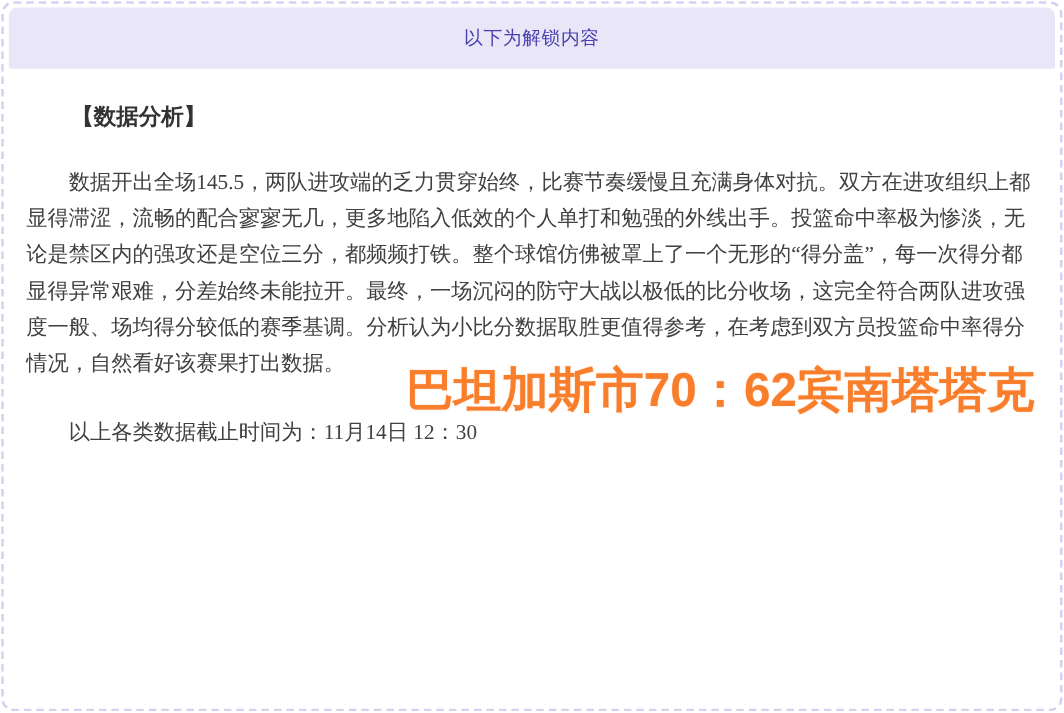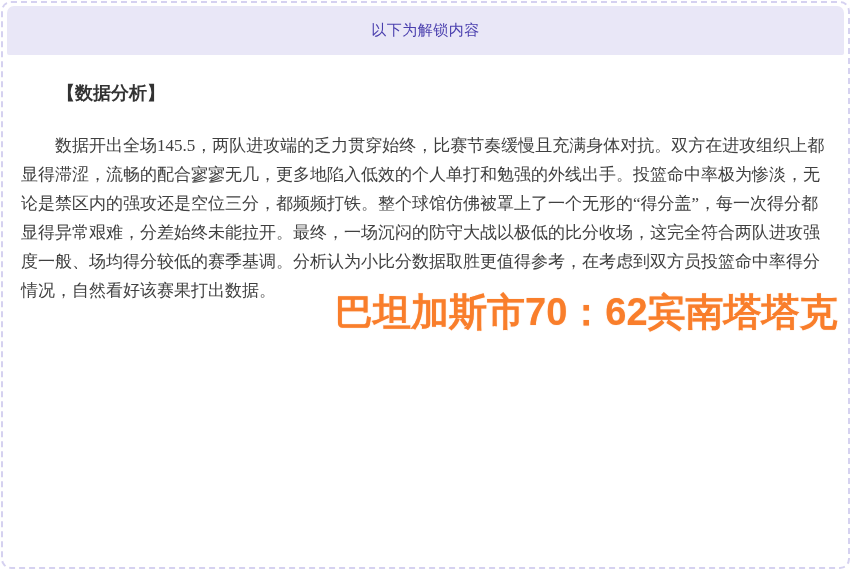--- a/index.html
+++ b/index.html
@@ -47,21 +47,21 @@
     margin-top: 26px;
     font-size: 17px;
     line-height: 29px;
     color: #404040;
     font-family: Liberation Serif, serif;
   }
   .indent-2 { text-indent: 2em; }
   .indent-1 { text-indent: 1em; }
   .score-overlay {
     position: absolute;
-    left: 332px;
+    left: 322px;
     top: 284px;
     font-size: 38px;
     font-weight: bold;
     color: #f97e2b;
     white-space: nowrap;
     letter-spacing: 0px;
     text-shadow: 0 0 1px rgba(249,126,43,0.55);
     pointer-events: none;
   }
 </style>
@@ -74,20 +74,21 @@
     <span>以下为解锁内容</span>
   </div>
 
   <div class="article">
 
     <h3 class="title">【数据分析】</h3>
 
     <p class="indent-2">数据开出全场145.5，两队进攻端的乏力贯穿始终，比赛节奏缓慢且充满身体对抗。双方在进攻组织上都显得滞涩，流畅的配合寥寥无几，更多地陷入低效的个人单打和勉强的外线出手。投篮命中率极为惨淡，无论是禁区内的强攻还是空位三分，都频频打铁。整个球馆仿佛被罩上了一个无形的“得分盖”，每一次得分都显得异常艰难，分差始终未能拉开。最终，一场沉闷的防守大战以极低的比分收场，这完全符合两队进攻强度一般、场均得分较低的赛季基调。分析认为小比分数据取胜更值得参考，在考虑到双方员投篮命中率得分情况，自然看好该赛果打出数据。</p>
 
 
+    <p class="indent-2">以上各类数据截止时间为：11月14日 12：30</p>
 
 
 
   </div>
 
   <div class="score-overlay">巴坦加斯市70：62宾南塔塔克</div>
 
 </div>
 
 </body></html>

